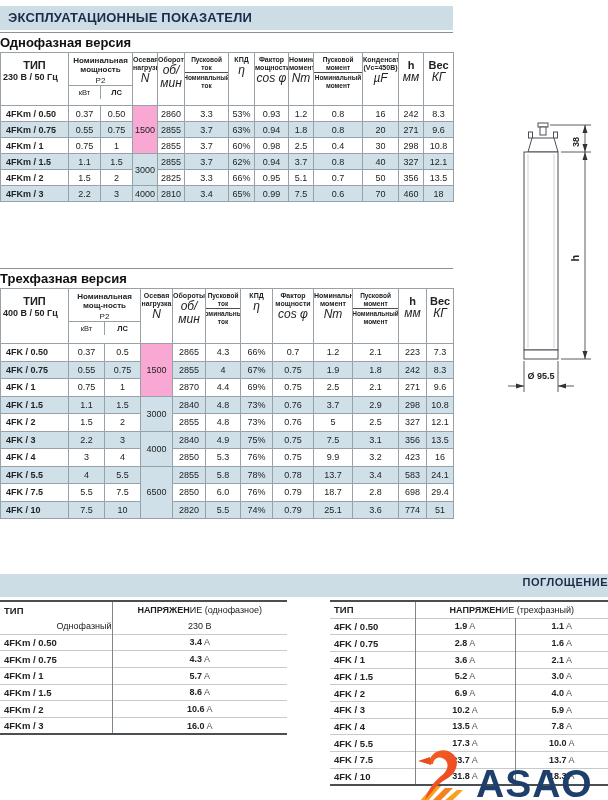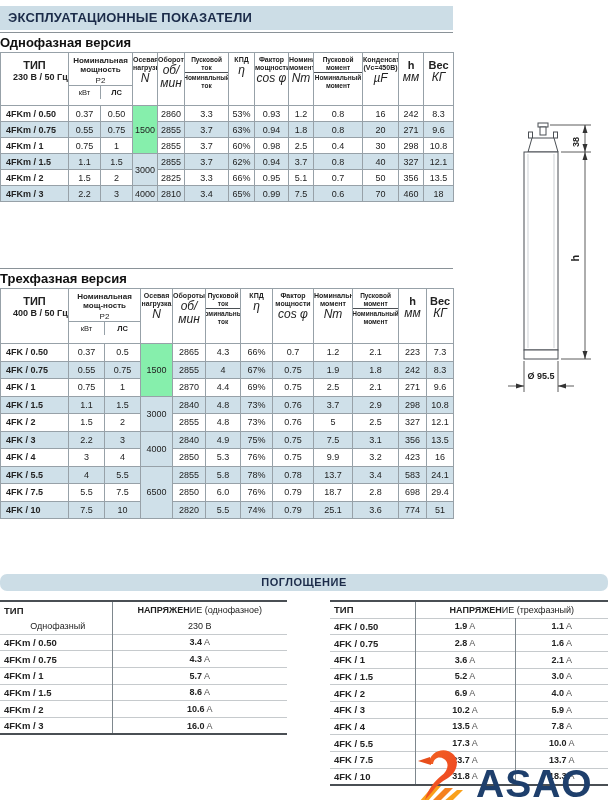--- a/index.html
+++ b/index.html
@@ -14,45 +14,45 @@
   table.main{position:absolute;border-collapse:collapse;table-layout:fixed;background:#fff;
              font-size:9px;color:#222;}
   .main th,.main td{border:1px solid #97a1a8;padding:0;text-align:center;vertical-align:middle;
                     overflow:hidden;}
   .main thead th{font-weight:bold;vertical-align:top;}
   .hw{display:flex;flex-direction:column;height:100%;box-sizing:border-box;}
   .hl{font-size:7px;line-height:8px;font-weight:bold;padding-top:3px;}
   .hl-big{font-size:11px;line-height:12px;font-weight:bold;padding-top:6px;}
   .hsp{flex:1;}
   .hunit{height:13px;line-height:13px;font-weight:normal;font-size:12px;font-style:italic;}
-  .htype-sub{height:13px;line-height:13px;font-weight:bold;font-size:9px;text-align:left;padding-left:12px;}
+  .htype-sub{height:13px;line-height:13px;font-weight:bold;font-size:9px;text-align:left;padding-left:2px;}
   .punits{display:flex;height:13px;line-height:13px;border-top:1px solid #97a1a8;font-weight:normal;font-size:7.5px;}
   .punits span{flex:1;}
   .punits span+span{border-left:1px solid #97a1a8;font-weight:bold;}
   .frac{display:flex;flex-direction:column;align-items:center;font-size:6.5px;line-height:7.5px;
         font-weight:bold;padding-top:3px;}
   .frac .num{border-bottom:1px solid #4a4f54;padding:0 3px 1px 3px;margin-bottom:1px;}
   .main tbody td{font-size:9px;}
   .main tbody td.t{text-align:left;padding-left:5px;font-weight:bold;font-size:9px;}
   .main tbody tr.stripe td{background:#cfe0e9;}
-  .main tbody td.ax{background:#86efac;}
+  .main tbody td.ax{background:#f9a8d4;}
   .t1 thead tr{height:53px;} .t1 tbody tr{height:16px;}
   .t2 thead tr{height:55px;} .t2 tbody tr{height:17.5px;}
   
-  .abs-bar{position:absolute;left:0;top:574px;width:608px;height:17px;background:#ccdde6;
-           color:#1b2b49;font-weight:bold;font-size:11px;line-height:17px;text-align:center;
-           letter-spacing:.5px;border-radius:7px;}
+  .abs-bar{position:absolute;left:0;top:574px;width:608px;height:23px;background:#ccdde6;
+           color:#1b2b49;font-weight:bold;font-size:11px;line-height:17px;text-align:right;
+           letter-spacing:.5px;}
   table.abstbl{position:absolute;border-collapse:collapse;table-layout:fixed;font-size:9px;
                border-top:2px solid #4a4f54;border-bottom:2px solid #4a4f54;background:transparent;}
   .abstbl th,.abstbl td{padding:0;vertical-align:middle;}
   .abstbl thead tr.r1{height:17px;} .abstbl thead tr.r2{height:16px;}
   .abstbl tbody tr{height:16.7px;border-top:1px solid #c6cacd;}
   .abstbl thead{border-bottom:1px solid #4a4f54;}
   .abstbl .lt{text-align:left;padding-left:4px;font-weight:bold;font-size:9.5px;}
-  .abstbl .lt-n{text-align:center;padding-left:4px;font-weight:normal;font-size:9px;}
+  .abstbl .lt-n{text-align:right;padding-left:4px;font-weight:normal;font-size:9px;}
   .abstbl .c{text-align:center;font-weight:normal;font-size:9px;}
   .abstbl td.v,.abstbl th.v{border-left:1px solid #7e878d;}
   .abstbl .b{font-weight:bold;}
   .vn{font-weight:bold;} .vu{font-weight:normal;color:#555;}
   
   .diagram{position:absolute;left:505px;top:58px;}
   .wm{position:absolute;left:400px;top:742px;width:210px;height:60px;}
   .wm-text{position:absolute;left:76px;top:24px;font-size:39px;font-weight:bold;
            color:#1e3f6c;letter-spacing:1px;line-height:36px;}
   .wm-swan{position:absolute;left:3px;top:2px;}

